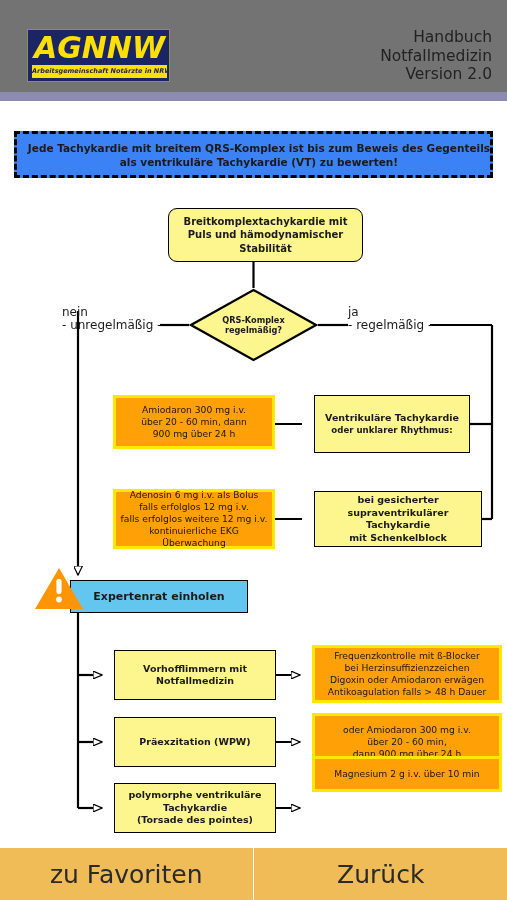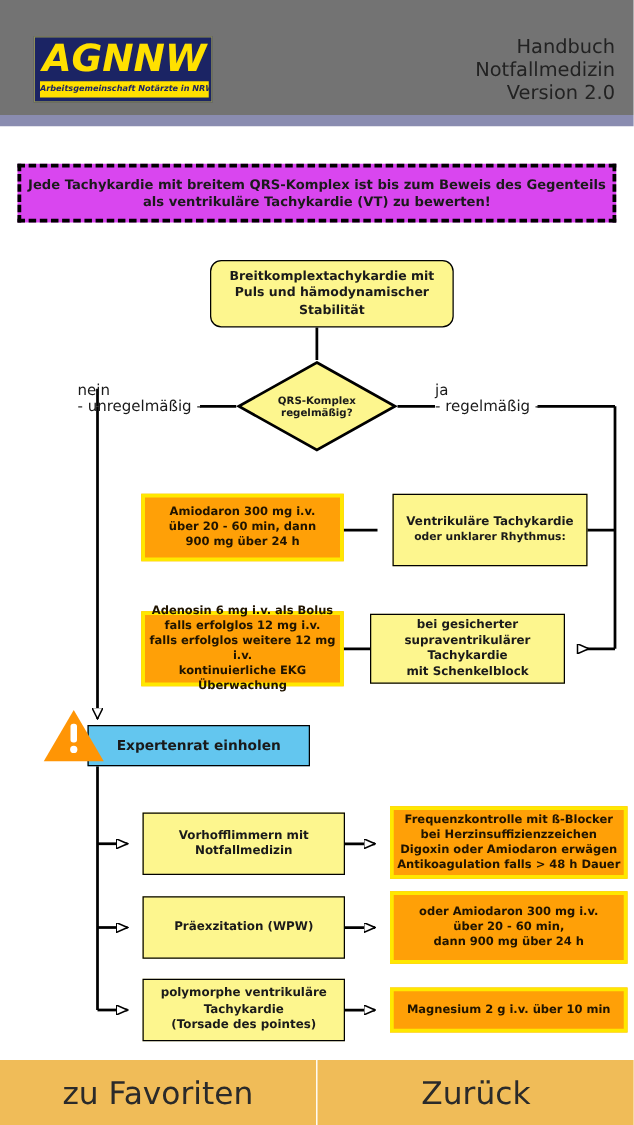--- a/index.html
+++ b/index.html
@@ -72,26 +72,26 @@
     left: 0; top: 92px;
     width: 507px; height: 9px;
     background: #8a8cb0;
   }
 
   
   .warn-banner {
     position: absolute;
     left: 14px; top: 131px;
     width: 479px; height: 47px;
-    background: #d946ef;
+    background: #3b82f6;
     border: 3px dashed #000000;
     box-sizing: border-box;
     display: flex;
     align-items: center;
-    justify-content: center;
+    justify-content: flex-end;
   }
   .warn-banner .txt {
     text-align: center;
     font-size: 10.5px;
     line-height: 14px;
     color: #1a1a1a;
     font-weight: 600;
   }
 
   
@@ -131,21 +131,21 @@
     font-size: 9.5px;
     line-height: 12.5px;
     font-weight: 600;
   }
   
   .n-orange {
     background: #ffa007;
     border: 3px solid #ffe800;
     font-size: 9.2px;
     line-height: 12px;
-    font-weight: 700;
+    font-weight: 400;
     color: #201400;
   }
   
   .n-blue {
     background: #63c6ef;
     border: 1.8px solid #000000;
     font-size: 11px;
     font-weight: 700;
   }
 
@@ -330,21 +330,21 @@
   </div>
 
   <div class="node n-orange" style="left:101px; top:395px; width:162px; height:54px;">
     <div class="inner">
       <div>Amiodaron 300 mg i.v.</div>
       <div>über 20 - 60 min, dann</div>
       <div>900 mg über 24 h</div>
     </div>
   </div>
 
-  <div class="node n-yellow" style="left:284px; top:491px; width:156px; height:56px;">
+  <div class="node n-yellow" style="left:302px; top:491px; width:168px; height:56px;">
     <div class="inner">
       <div>bei gesicherter</div>
       <div>supraventrikulärer Tachykardie</div>
       <div>mit Schenkelblock</div>
     </div>
   </div>
 
   <div class="node n-orange" style="left:101px; top:489px; width:162px; height:60px;">
     <div class="inner">
       <div>Adenosin 6 mg i.v. als Bolus</div>
@@ -391,21 +391,21 @@
     </div>
   </div>
 
   <div class="node n-yellow" style="left:102px; top:783px; width:162px; height:50px;">
     <div class="inner">
       <div>polymorphe ventrikuläre</div>
       <div>Tachykardie</div>
       <div>(Torsade des pointes)</div>
     </div>
   </div>
-  <div class="node n-orange" style="left:300px; top:790px; width:190px; height:36px;">
+  <div class="node n-orange" style="left:300px; top:756px; width:190px; height:36px;">
     <div class="inner">Magnesium 2 g i.v. über 10 min</div>
   </div>
 
 </div>
 
 <div class="toolbar">
   <button class="tb-btn">zu Favoriten</button>
   <div class="tb-sep"></div>
   <button class="tb-btn">Zurück</button>
 </div>

